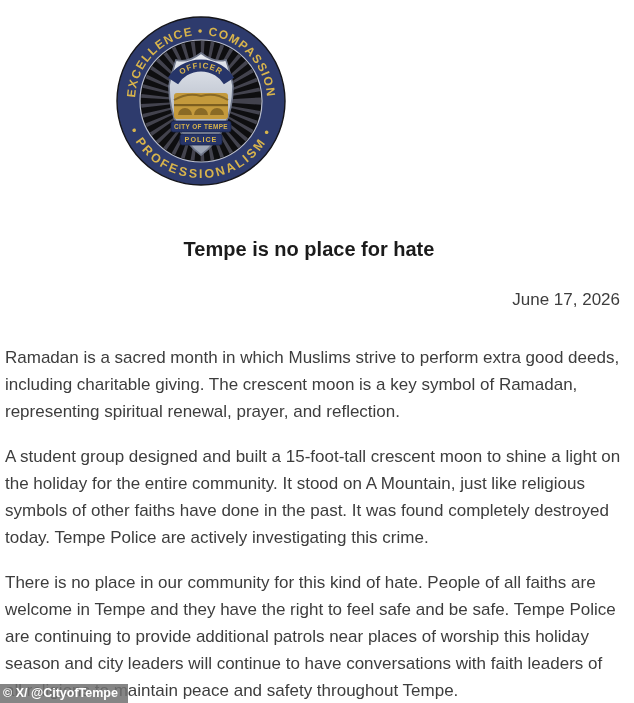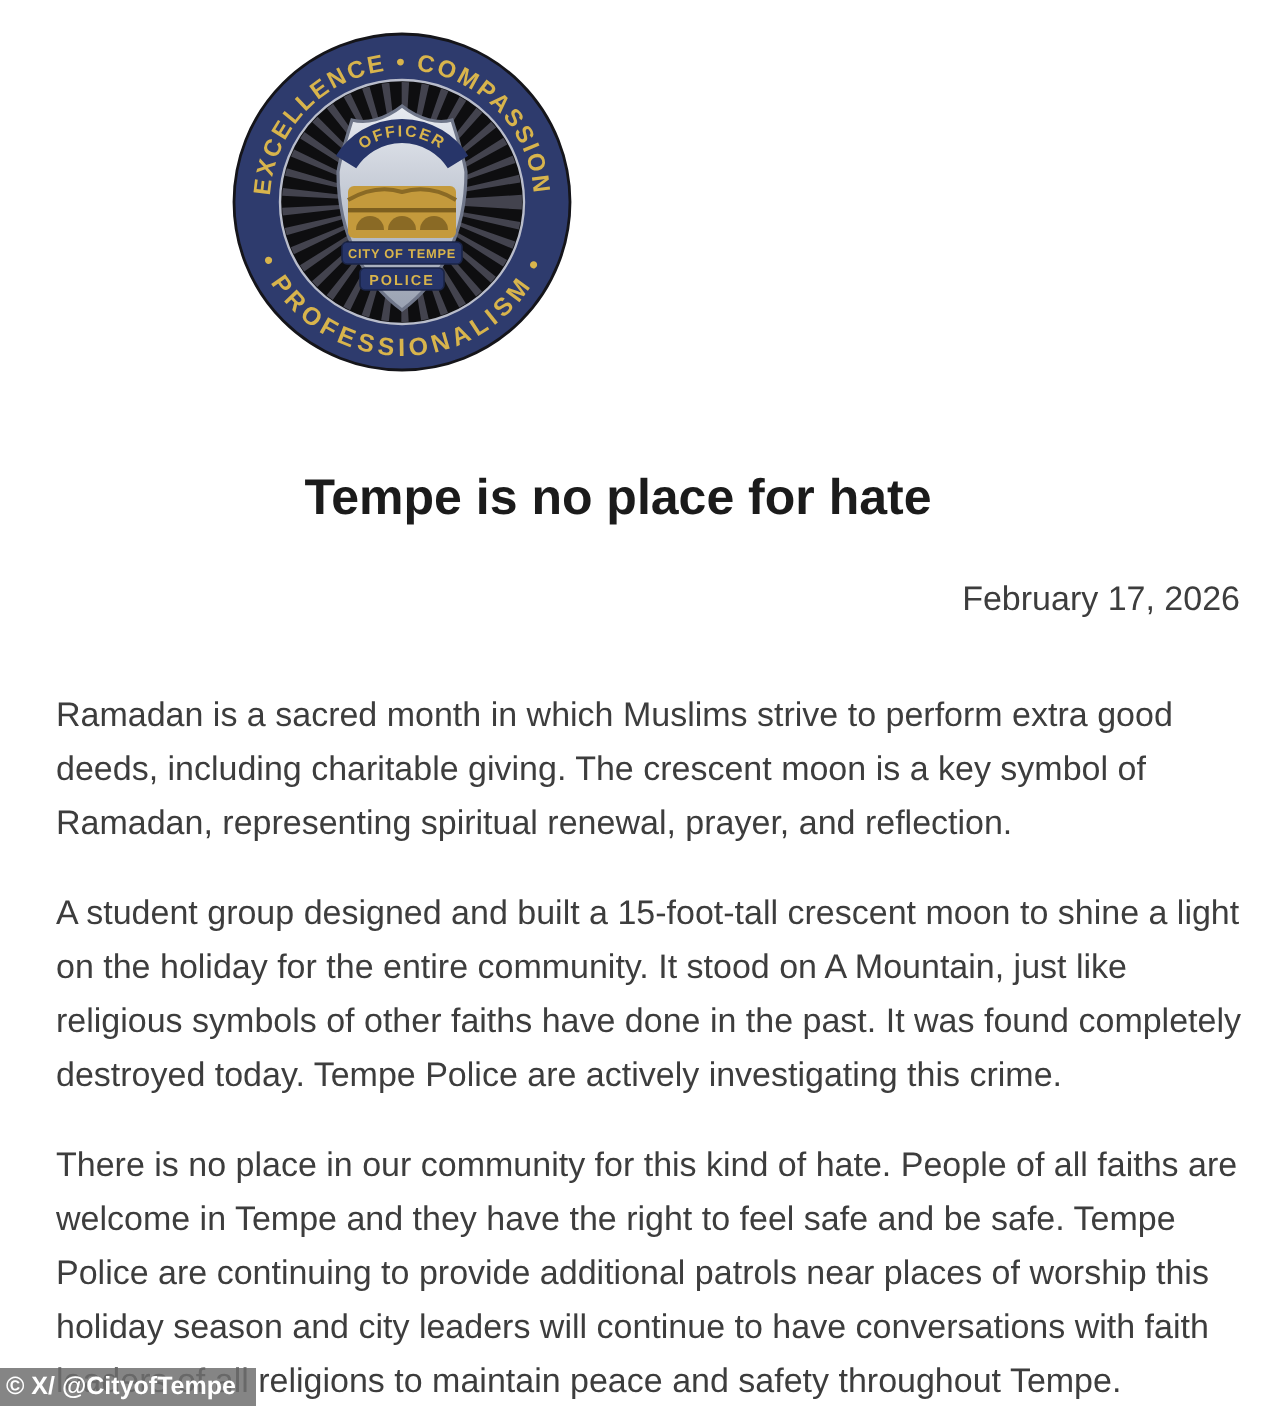--- a/index.html
+++ b/index.html
@@ -18,39 +18,39 @@
     align-items: flex-start;
     padding: 16px 0 0 116px;
   }
   .seal-wrap { width: 170px; height: 170px; }
   .tlogo-wrap { width: 141px; height: 148px; margin-left: 100px; margin-top: 8px; }
 
   
   h1.title {
     margin: 46px 16px 0 0;
     text-align: center;
-    font-size: 25px;
+    font-size: 20px;
     line-height: 34px;
     font-weight: bold;
     color: #1b1b1b;
     letter-spacing: 0px;
   }
 
   
   .date-line {
     margin: 24px 14px 0 0;
     text-align: right;
     font-size: 17px;
     line-height: 20px;
     color: #3d3d3d;
   }
 
   
   .body-text {
-    margin: 34px 12px 0 28px;
+    margin: 34px 12px 0 5px;
     font-size: 17px;
     line-height: 27px;
     color: #3d3d3d;
   }
   .body-text p { margin: 0 0 18px 0; }
 
   
   .watermark {
     position: absolute;
     left: 0; bottom: 0;
@@ -124,21 +124,21 @@
           <rect x="64" y="118" width="42" height="11" rx="2.5" fill="#273569" stroke="#1b2547" stroke-width="0.8"></rect>
           <text x="85" y="126.4" text-anchor="middle" font-size="7.2" font-weight="bold" fill="#d8b44c" letter-spacing="1" font-family="Liberation Sans, sans-serif">POLICE</text>
         </g>
       </svg>
     </div>
 
   </div>
 
   <h1 class="title">Tempe is no place for hate</h1>
 
-  <div class="date-line">February 17, 2026</div>
+  <div class="date-line">June 17, 2026</div>
 
   <div class="body-text">
     <p>Ramadan is a sacred month in which Muslims strive to perform extra good deeds, including charitable giving. The crescent moon is a key symbol of Ramadan, representing spiritual renewal, prayer, and reflection.</p>
     <p>A student group designed and built a 15-foot-tall crescent moon to shine a light on the holiday for the entire community. It stood on A Mountain, just like religious symbols of other faiths have done in the past. It was found completely destroyed today. Tempe Police are actively investigating this crime.</p>
     <p>There is no place in our community for this kind of hate. People of all faiths are welcome in Tempe and they have the right to feel safe and be safe. Tempe Police are continuing to provide additional patrols near places of worship this holiday season and city leaders will continue to have conversations with faith leaders of all religions to maintain peace and safety throughout Tempe.</p>
   </div>
 
   <div class="watermark">© X/ @CityofTempe</div>
 
 </div>

